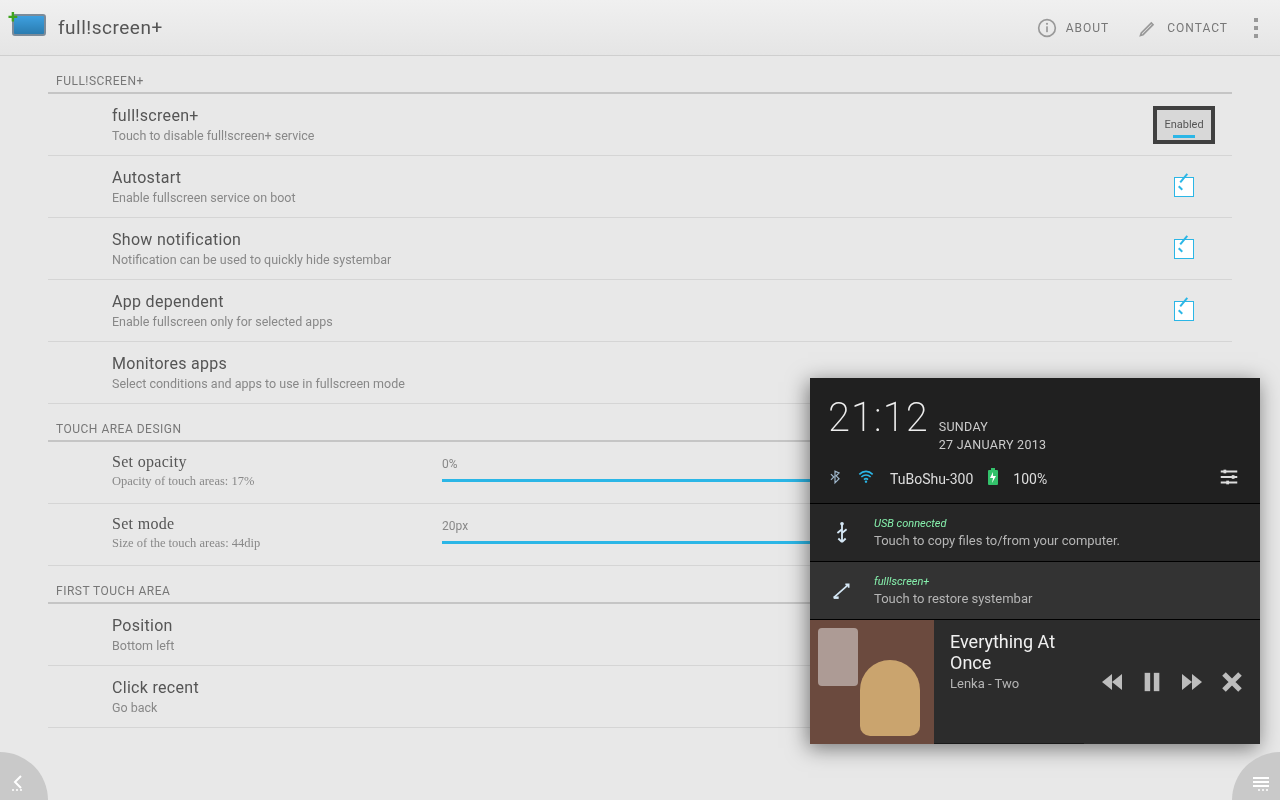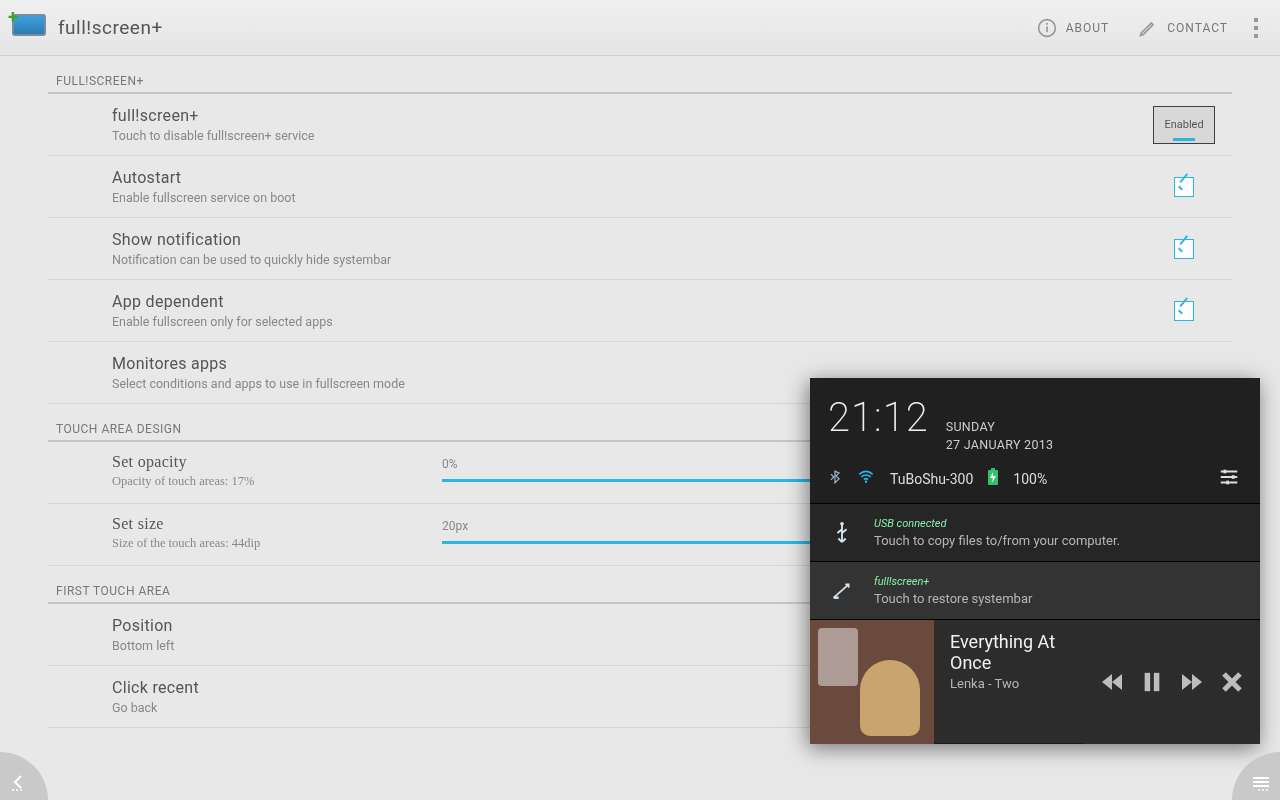--- a/index.html
+++ b/index.html
@@ -26,21 +26,21 @@
 
   
   .settings { padding-left:48px; padding-right:48px; }
   .section-header { font-size:12px; color:#777; letter-spacing:.5px; padding:18px 8px 4px 8px; border-bottom:2px solid #c5c5c5; }
   .row { display:flex; align-items:center; padding:11px 8px 11px 64px; border-bottom:1px solid #d5d5d5; min-height:62px; }
   .row .labels { flex:1; }
   .row .title { font-size:16px; color:#555; letter-spacing:.3px; margin-bottom:3px; }
   .row .sub   { font-size:12.5px; color:#888; }
   .ctrl { width:80px; display:flex; justify-content:center; }
   .enabled-chip {
-    width:62px; height:38px; background:#d8d8d8; border:1px solid #404040;
+    width:62px; height:38px; background:#d8d8d8; border:4px solid #404040;
     display:flex; flex-direction:column; align-items:center; justify-content:center;
     font-size:11px; color:#555; position:relative;
   }
   .enabled-chip::after { content:""; position:absolute; bottom:2px; width:22px; height:3px; background:#2bb6e6; }
   .checkbox {
     width:20px; height:20px; border:1.5px solid #888; background:#fff; position:relative;
   }
   .checkbox.checked::after{
     content:""; position:absolute; left:3px; top:9px; width:5px; height:2px; background:#2bb6e6; transform:rotate(45deg);
   }
@@ -62,21 +62,21 @@
   .track .fill.opacity { width:100%; }
   .track .fill.size { width:390px;}
 
   
   .shade {
     position:absolute; right:20px; top:378px; width:450px;
     background:#1f1f1f; color:#ddd; font-size:14px;
     box-shadow: -2px 4px 20px rgba(0,0,0,.5);
   }
   .shade-header { padding:16px 18px 12px 18px; background:#202020; }
-  .shade-row1 { display:flex; align-items:baseline; gap:17px; }
+  .shade-row1 { display:flex; align-items:baseline; gap:10px; }
   .clock { font-size:40px; font-weight:200; color:#eee; letter-spacing:1px; }
   .daydate { font-size:12.5px; letter-spacing:.3px; line-height:1.45; color:#ccc; }
   .shade-row2 { display:flex; align-items:center; gap:14px; margin-top:12px; font-size:14px; color:#ddd; }
   .shade-row2 .settings-icon { margin-left:auto; }
   .shade-notif { display:flex; align-items:center; gap:18px; padding:13px 18px; background:#262626; border-top:1px solid #000; }
   .shade-notif.alt { background:#333; }
   .ni-icon { width:28px; height:28px; display:flex; align-items:center; justify-content:center; color:#d5e7f5; }
   .ni-labels .t { font-size:11px; color:#86efac; margin-bottom:3px;font-style:italic; }
   .ni-labels .s { font-size:13px; color:#b5b5b5; }
 
@@ -200,21 +200,21 @@
         <div class="track">
           <div class="fill opacity"></div>
         </div>
       </div>
     </div>
   </div>
 
   <div class="row slider">
     <div class="top">
       <div class="labels">
-        <div class="title">Set size</div>
+        <div class="title">Set mode</div>
         <div class="sub">Size of the touch areas: 44dip</div>
       </div>
       <div class="slider-area">
         <div class="slider-val">20px</div>
         <div class="track">
           <div class="fill size"></div>
           <div class="thumb size"></div>
         </div>
       </div>
     </div>

